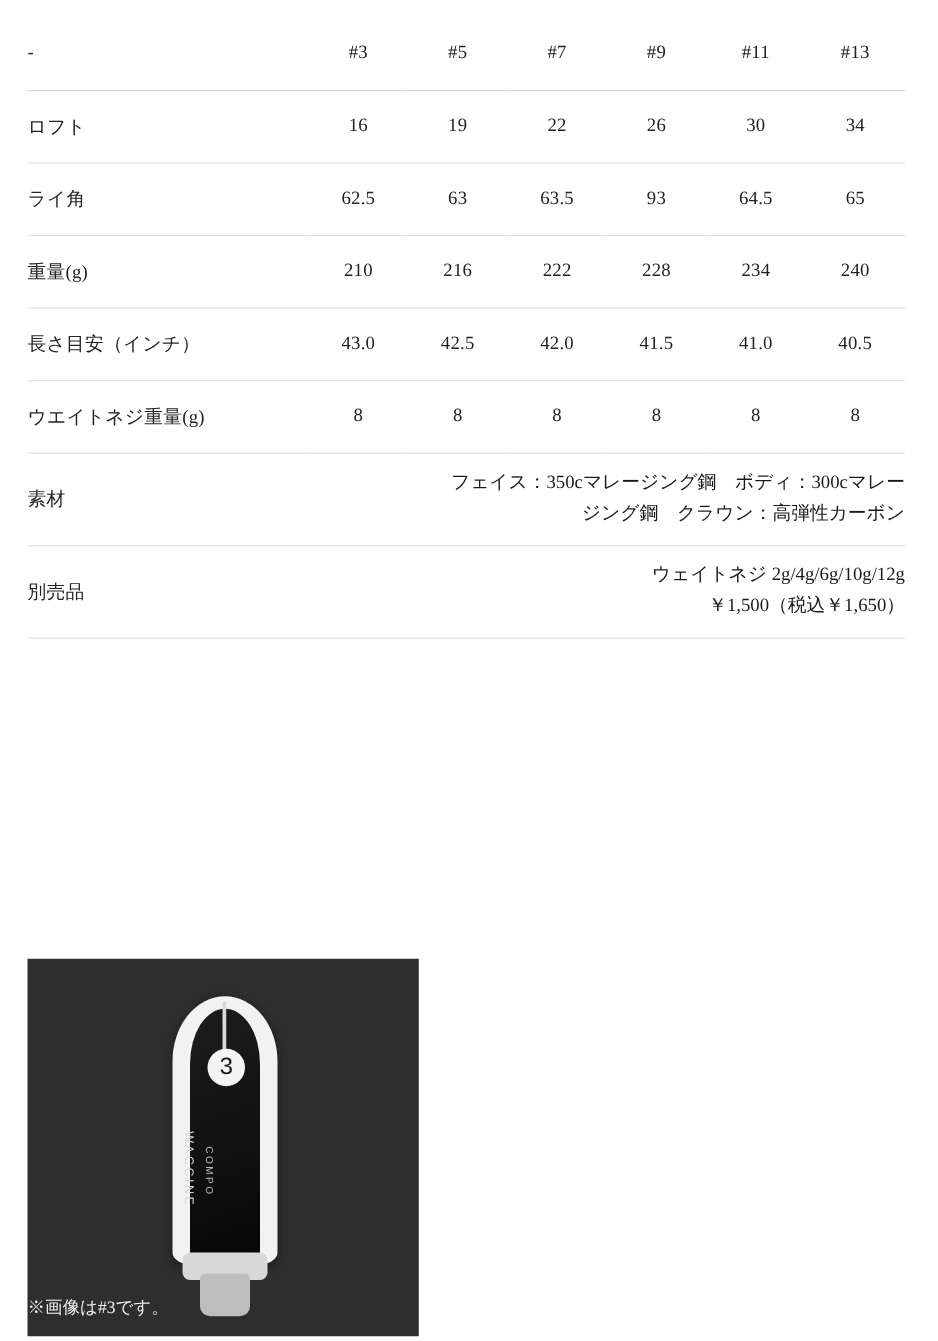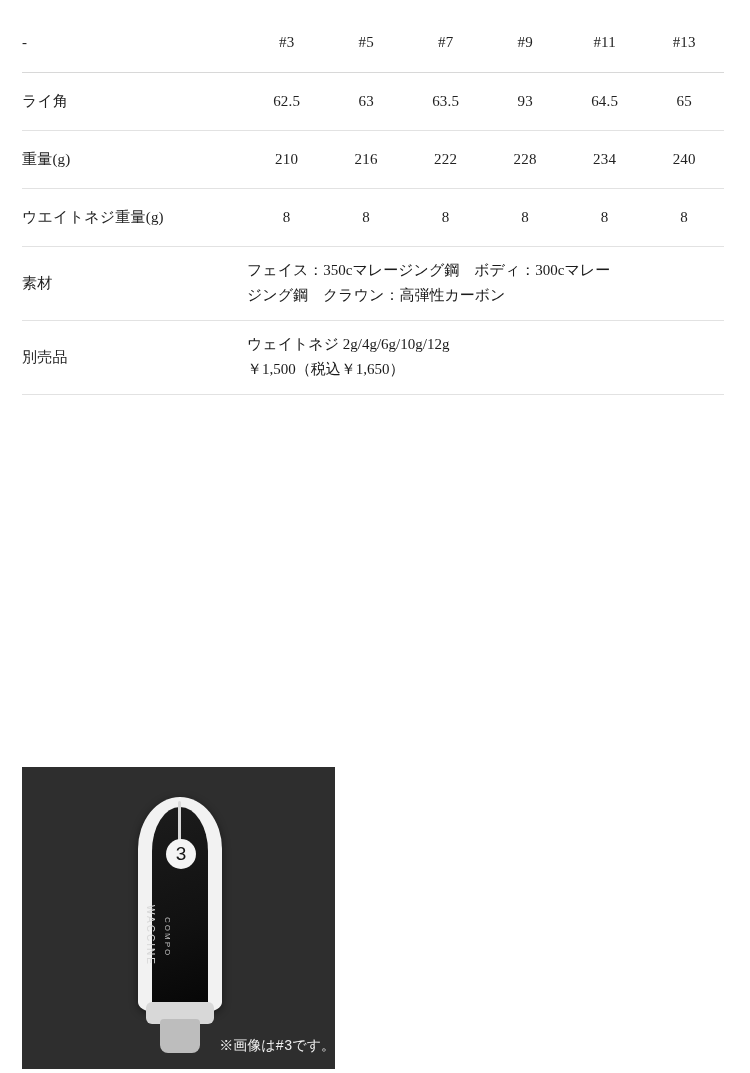--- a/index.html
+++ b/index.html
@@ -53,21 +53,21 @@
     height: 58px;
   }
   .header-row .label-cell,
   .header-row .val-cell {
     font-size: 15px;
     color: #222;
   }
   .wide-cell {
     font-size: 15px;
     line-height: 1.65;
-    text-align: left;
+    text-align: right;
     padding: 12px 8px 12px 8px;
   }
   .row-wide {
     height: 74px;
   }
   sup {
     font-size: 10px;
     vertical-align: super;
   }
   
@@ -172,24 +172,24 @@
     width: 40px;
     height: 34px;
     background: #bdbdbd;
     border-radius: 4px 4px 8px 8px;
   }
   .caption {
     position: absolute;
     left: 0;
     right: 0;
     bottom: 14px;
-    text-align: right;
+    text-align: left;
     color: #f0f0f0;
     font-size: 14px;
-    font-family: Liberation Mono, monospace;
+    font-family: Liberation Serif, serif;
   }
 </style>
 </head>
 <body>
 
 <div class="page">
 
   <table class="spec">
     <colgroup>
       <col style="width:215px">
@@ -204,20 +204,29 @@
       <tr class="header-row row-h">
         <td class="label-cell">-</td>
         <td class="val-cell">#3</td>
         <td class="val-cell">#5</td>
         <td class="val-cell">#7</td>
         <td class="val-cell">#9</td>
         <td class="val-cell">#11</td>
         <td class="val-cell">#13</td>
       </tr>
 
+      <tr class="row-h">
+        <td class="label-cell">ロフト</td>
+        <td class="val-cell">16</td>
+        <td class="val-cell">19</td>
+        <td class="val-cell">22</td>
+        <td class="val-cell">26</td>
+        <td class="val-cell">30</td>
+        <td class="val-cell">34</td>
+      </tr>
 
       <tr class="row-h">
         <td class="label-cell">ライ角</td>
         <td class="val-cell">62.5</td>
         <td class="val-cell">63</td>
         <td class="val-cell">63.5</td>
         <td class="val-cell">93</td>
         <td class="val-cell">64.5</td>
         <td class="val-cell">65</td>
       </tr>
@@ -227,20 +236,29 @@
       <tr class="row-h">
         <td class="label-cell">重量(g)</td>
         <td class="val-cell">210</td>
         <td class="val-cell">216</td>
         <td class="val-cell">222</td>
         <td class="val-cell">228</td>
         <td class="val-cell">234</td>
         <td class="val-cell">240</td>
       </tr>
 
+      <tr class="row-h">
+        <td class="label-cell">長さ目安（インチ）</td>
+        <td class="val-cell">43.0</td>
+        <td class="val-cell">42.5</td>
+        <td class="val-cell">42.0</td>
+        <td class="val-cell">41.5</td>
+        <td class="val-cell">41.0</td>
+        <td class="val-cell">40.5</td>
+      </tr>
 
       <tr class="row-h">
         <td class="label-cell">ウエイトネジ重量(g)</td>
         <td class="val-cell">8</td>
         <td class="val-cell">8</td>
         <td class="val-cell">8</td>
         <td class="val-cell">8</td>
         <td class="val-cell">8</td>
         <td class="val-cell">8</td>
       </tr>

